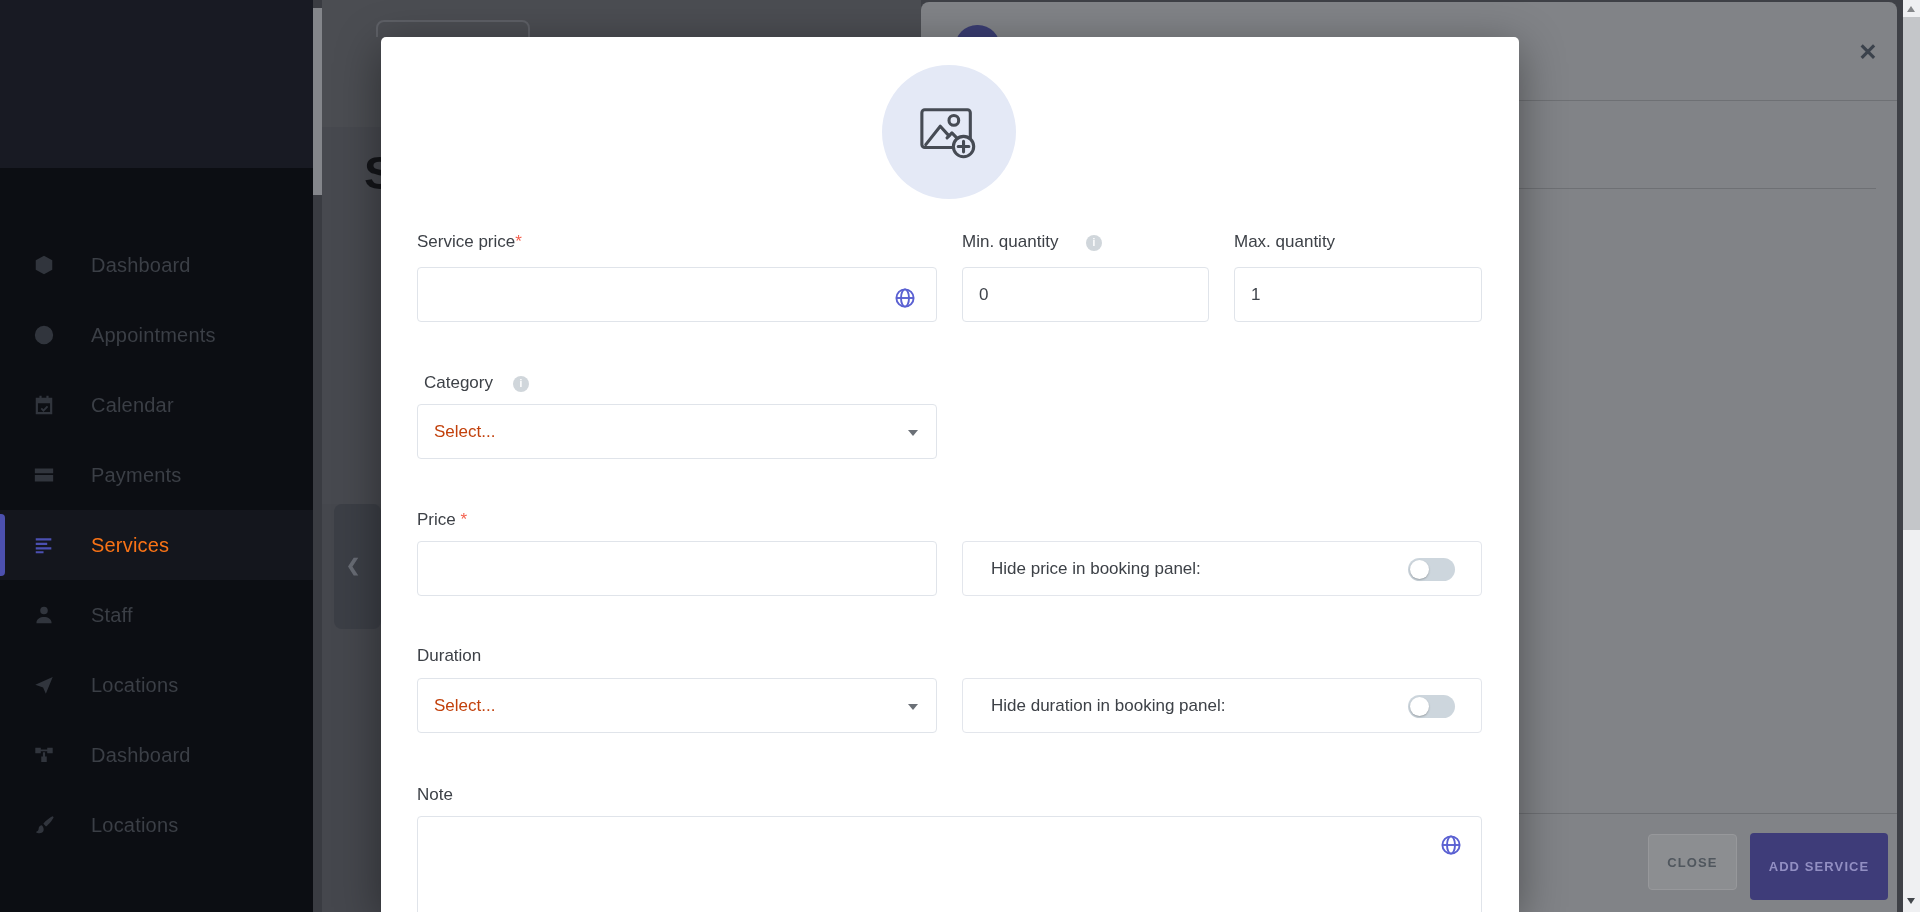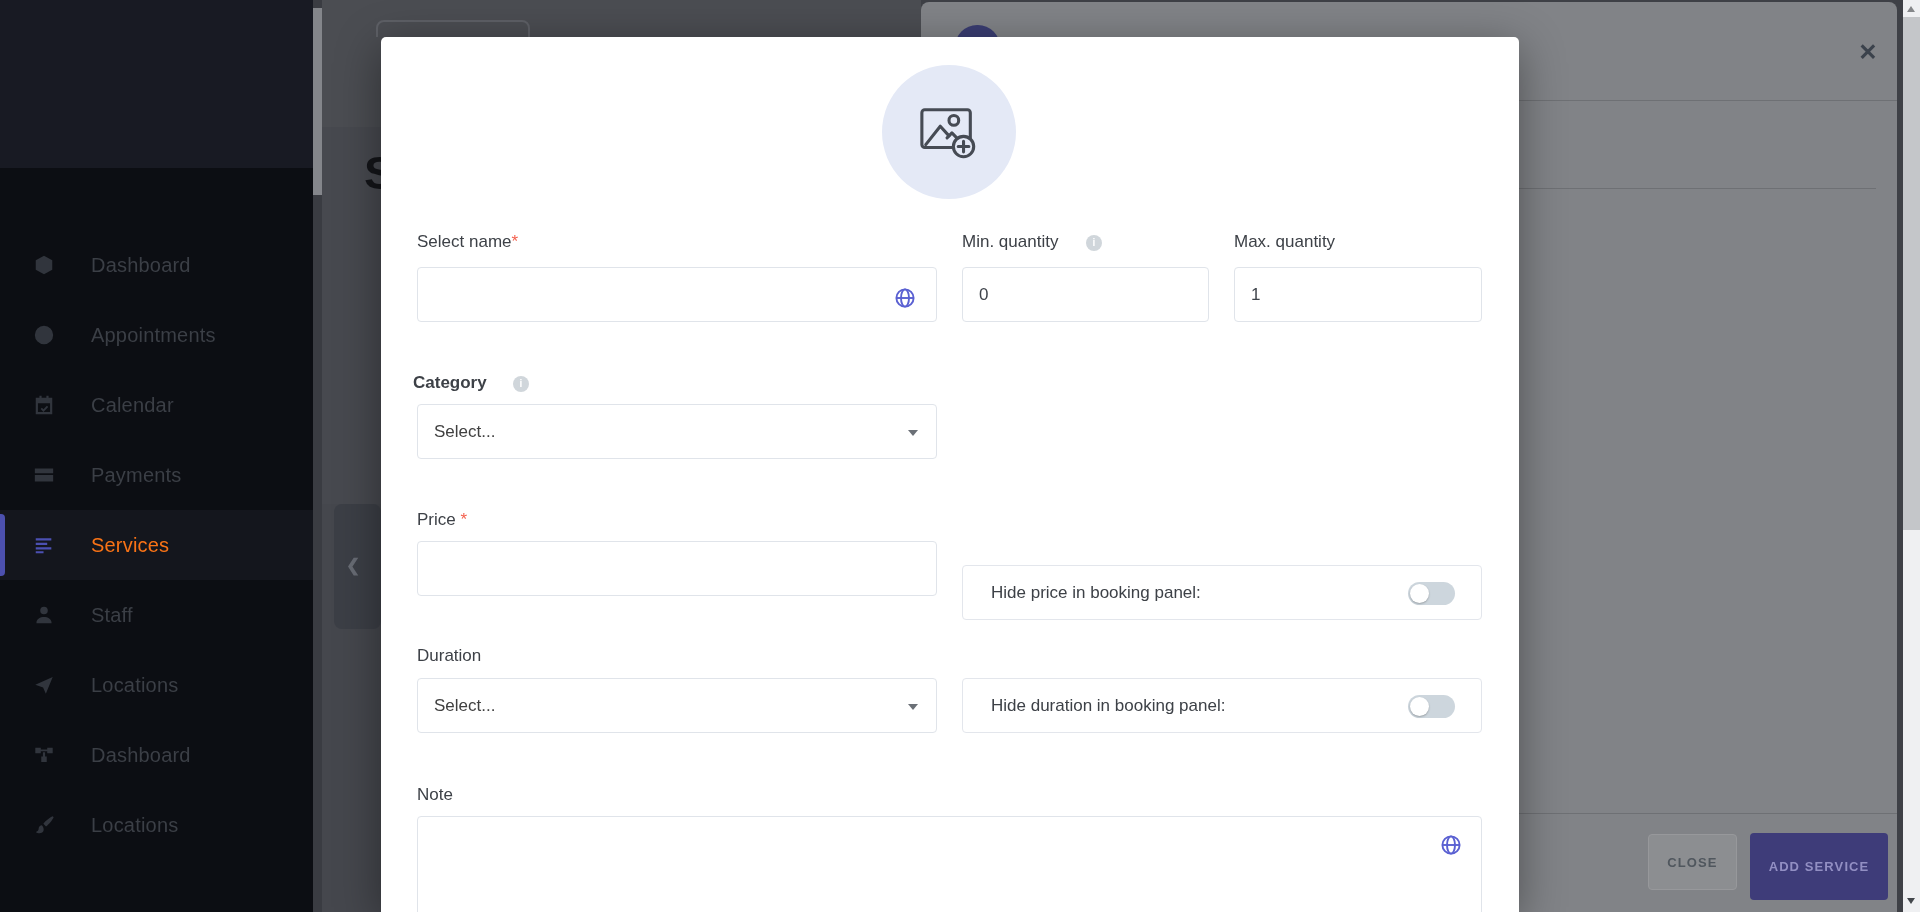--- a/index.html
+++ b/index.html
@@ -29,21 +29,21 @@
   #btn-add { left:829px; top:831px; width:138px; height:67px; background:#3e3c79; border:none; color:#928fc3; }
 
   
   #modal { left:381px; top:37px; width:1138px; height:875px; background:#ffffff; border-radius:5px 5px 0 0; box-shadow:0 10px 45px rgba(0,0,0,.4); overflow:hidden; }
   #avatar-circle { left:501px; top:28px; width:134px; height:134px; border-radius:50%; background:#e4e9f6; display:flex; align-items:center; justify-content:center; cursor:pointer; }
   .flabel { position:absolute; font-size:17px; color:#3d4147; white-space:nowrap; }
   .req { color:#f4604e; }
   .info-dot { position:absolute; width:16px; height:16px; border-radius:50%; background:#d0d6db; color:#ffffff; font-size:10px; font-weight:700; text-align:center; line-height:16px; font-style:normal; cursor:pointer; }
   .tinput { position:absolute; height:55px; border:1px solid #e0e4ea; border-radius:4px; background:#fff; font-family:"Liberation Sans",sans-serif; font-size:17px; color:#3f444b; padding:0 16px; outline:none; }
   .selectbox { position:absolute; height:55px; border:1px solid #e0e4ea; border-radius:4px; background:#fff; cursor:pointer; }
-  .selectbox .ph { position:absolute; left:16px; top:17px; font-size:17px; color:#404040; }
+  .selectbox .ph { position:absolute; left:16px; top:17px; font-size:17px; color:#c2410c; }
   .caret { position:absolute; right:18px; top:25px; width:0; height:0; border-left:5.5px solid transparent; border-right:5.5px solid transparent; border-top:6px solid #6b7077; }
   .togglebox { position:absolute; width:520px; height:55px; border:1px solid #e3e6ec; border-radius:4px; background:#fff; }
   .togglebox .tlabel { position:absolute; left:28px; top:17px; font-size:17px; color:#3d4147; }
   .toggle { position:absolute; right:26px; top:16px; width:47px; height:23px; border-radius:12px; background:#cdd6dd; cursor:pointer; }
   .toggle .knob { position:absolute; left:2px; top:2px; width:19px; height:19px; border-radius:50%; background:#ffffff; box-shadow:0 1px 2px rgba(0,0,0,.25); }
   #note-area { left:36px; top:779px; width:1065px; height:133px; border:1px solid #e0e4ea; border-radius:4px; background:#fff; resize:none; outline:none; font-family:"Liberation Sans",sans-serif; font-size:17px; color:#3f444b; padding:14px 50px 14px 16px; }
   .globe-btn { position:absolute; width:22px; height:22px; cursor:pointer; }
 
   
   #sidebar { left:0; top:0; width:313px; height:912px; background:#0c0e13; }
@@ -102,46 +102,46 @@
           <rect x="4" y="5" width="50" height="39" rx="3"></rect>
           <circle cx="37" cy="16" r="5"></circle>
           <path d="M8 41 23 22l9 10"></path>
           <path d="M30 34l5-5 6 6"></path>
           <circle cx="47" cy="43" r="10.5" fill="#e4e9f6"></circle>
           <path d="M47 37.5v11M41.5 43h11"></path>
         </svg>
       </span>
     </div>
 
-    <div class="flabel" style="left:36px; top:195px;"><span>Select name</span><span class="req">*</span></div>
+    <div class="flabel" style="left:36px; top:195px;"><span>Service price</span><span class="req">*</span></div>
     <div class="flabel" style="left:581px; top:195px;">Min. quantity</div>
     <i class="info-dot" style="left:705px; top:198px;">i</i>
     <div class="flabel" style="left:853px; top:195px;">Max. quantity</div>
 
     <input class="tinput" style="left: 36px; top: 230px; width: 520px; padding-right: 50px;" value="">
     <span class="globe-btn" style="left:513px; top:250px;">
       <svg width="22" height="22" viewBox="0 0 22 22" fill="none" stroke="#5a60d2" stroke-width="1.9">
         <circle cx="11" cy="11" r="8.6"></circle>
           <ellipse cx="11" cy="11" rx="4" ry="8.6"></ellipse>
           <path d="M2.4 11h17.2"></path>
       </svg>
     </span>
     <input class="tinput" style="left: 581px; top: 230px; width: 247px;" value="0">
     <input class="tinput" style="left: 853px; top: 230px; width: 248px;" value="1">
 
-    <div class="flabel" style="left:32px; top:336px;font-weight:bold;">Category</div>
+    <div class="flabel" style="left:43px; top:336px;">Category</div>
     <i class="info-dot" style="left:132px; top:339px;">i</i>
     <div class="selectbox" style="left:36px; top:367px; width:520px;">
       <span class="ph">Select...</span>
       <span class="caret"></span>
     </div>
 
     <div class="flabel" style="left:36px; top:473px;"><span>Price</span> <span class="req">*</span></div>
     <input class="tinput" style="left: 36px; top: 504px; width: 520px;" value="">
-    <div class="togglebox" style="left:581px; top:528px;">
+    <div class="togglebox" style="left:581px; top:504px;">
       <span class="tlabel">Hide price in booking panel:</span>
       <span class="toggle">
           <span class="knob"></span>
         </span>
     </div>
 
     <div class="flabel" style="left:36px; top:609px;">Duration</div>
     <div class="selectbox" style="left:36px; top:641px; width:520px;">
       <span class="ph">Select...</span>
       <span class="caret"></span>

